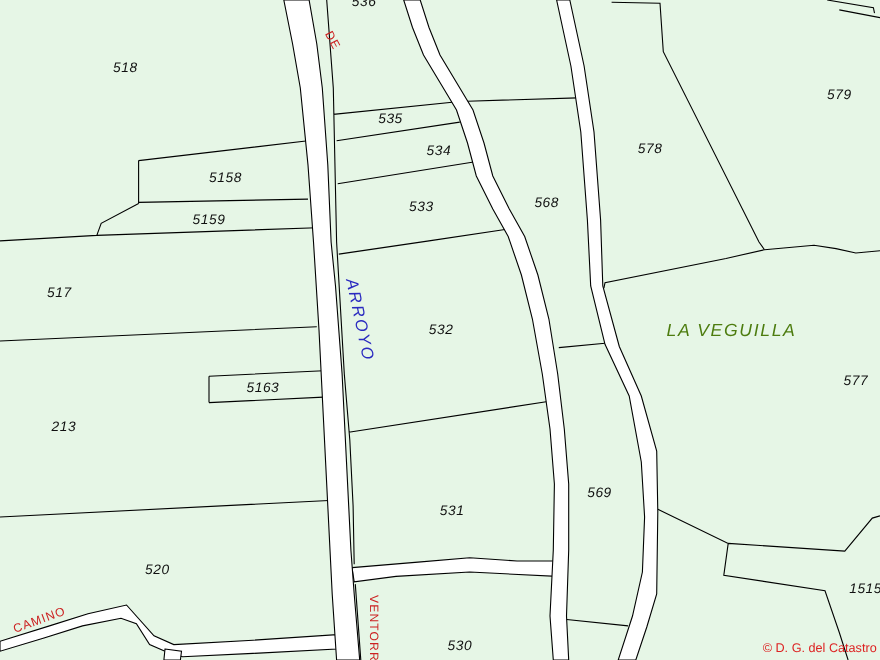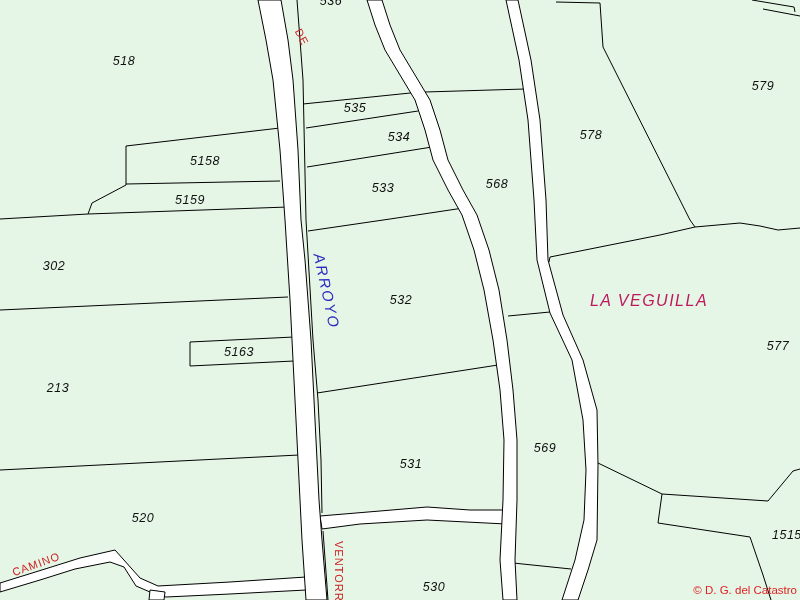--- a/index.html
+++ b/index.html
@@ -16,21 +16,21 @@
     transform:translate(-50%,-50%);
     font:italic 12.5px "Liberation Sans",sans-serif;
     color:#101010;white-space:nowrap;
     letter-spacing:0.5px;
   }
   .plabel.edge{transform:translate(0,-50%);}
   .place-name{
     position:absolute;z-index:2;
     transform:translate(-50%,-50%);
     font:italic 16px "Liberation Sans",sans-serif;
-    letter-spacing:1.5px;color:#be185d;white-space:nowrap;
+    letter-spacing:1.5px;color:#4d7c0f;white-space:nowrap;margin-left:16px;
   }
   .rlabel{
     position:absolute;z-index:2;
     font:11px "Liberation Sans",sans-serif;
     color:#cc2222;white-space:nowrap;letter-spacing:1px;
   }
   .rlabel.de{left:302px;top:37px;transform:translate(-50%,-50%) rotate(62deg);}
   .rlabel.camino{left:36px;top:564px;transform:translate(-50%,-50%) rotate(-20deg);}
   .rlabel.ventorril{left:345px;top:541px;transform:rotate(90deg);transform-origin:0 0;}
   .wlabel{
@@ -88,39 +88,39 @@
     <path fill="#ffffff" stroke="#000000" stroke-width="1" d="M150,590 L165,592 L164,600 L149,600 Z"></path>
     <path fill="#ffffff" stroke="#000000" stroke-width="1" d="M320,516 L380,511 L427,507 L470,510 L506,510 L506,524 L427,520 L360,524 L322,529 Z"></path>
     <path fill="#ffffff" stroke="#000000" stroke-width="1" d="M367,0 L375,25 L385,50 L400,75 L415,100 L425,130 L433,160 L448,190 L462,215 L474,250 L484,290 L493,340 L500,390 L504,440 L503,500 L500,560 L503,600
          L517,600 L515,560 L517,500 L517,440 L513,390 L507,340 L499,290 L489,250 L477,215 L463,190 L448,160 L440,130 L430,100 L415,75 L400,50 L390,25 L382,0 Z"></path>
     <path fill="#ffffff" stroke="#000000" stroke-width="1" d="M506,0 L519,60 L528,120 L534,200 L537,260 L550,313 L572,360 L583,420 L586,470 L584,520 L575,560 L562,600
          L578,600 L588,570 L597,540 L598,465 L597,410 L583,360 L563,315 L548,260 L546,200 L540,120 L531,60 L518,0 Z"></path>
     <path fill="#ffffff" stroke="#000000" stroke-width="1" d="M258,0 L266,40 L273,80 L280,150 L285,220 L290,300 L294,380 L298,460 L302,540 L306,600
          L327,600 L322,540 L319,500 L317,460 L315,420 L313,380 L311,340 L308,300 L305,260 L301,220 L298,150 L293,80 L288,40 L281,0 Z"></path>
   </svg>
 
-  <span class="plabel" style="left:114px;top:61px;margin-left:10px;">518</span>
+  <span class="plabel" style="left:114px;top:61px;">518</span>
   <span class="plabel" style="left:331px;top:1px;">536</span>
   <span class="plabel" style="left:355px;top:108px;">535</span>
   <span class="plabel" style="left:367px;top:137px;margin-left:32px;">534</span>
   <span class="plabel" style="left:383px;top:188px;">533</span>
   <span class="plabel" style="left:497px;top:184px;">568</span>
   <span class="plabel" style="left:591px;top:135px;">578</span>
   <span class="plabel" style="left:763px;top:86px;">579</span>
   <span class="plabel" style="left:205px;top:161px;">5158</span>
   <span class="plabel" style="left:190px;top:200px;">5159</span>
-  <span class="plabel" style="left:54px;top:266px;">302</span>
+  <span class="plabel" style="left:54px;top:266px;">517</span>
   <span class="plabel" style="left:401px;top:300px;">532</span>
   <span class="plabel" style="left:239px;top:352px;">5163</span>
   <span class="plabel" style="left:58px;top:388px;">213</span>
   <span class="plabel" style="left:411px;top:464px;">531</span>
   <span class="plabel" style="left:545px;top:448px;font-style:italic;">569</span>
   <span class="plabel" style="left:778px;top:346px;">577</span>
   <span class="plabel" style="left:143px;top:518px;">520</span>
-  <span class="plabel" style="left:418px;top:587px;margin-left:16px;">530</span>
+  <span class="plabel" style="left:418px;top:587px;">530</span>
   <span class="plabel edge" style="left:772px;top:535px;">1515-</span>
 
   <span class="place-name" style="left:649px;top:301px;">LA VEGUILLA</span>
 
   <span class="rlabel de">DE</span>
   <span class="wlabel">ARROYO</span>
   <span class="rlabel camino">CAMINO</span>
   <span class="rlabel ventorril">VENTORRIL</span>
 
   <span class="copyright">© D. G. del Catastro</span>

